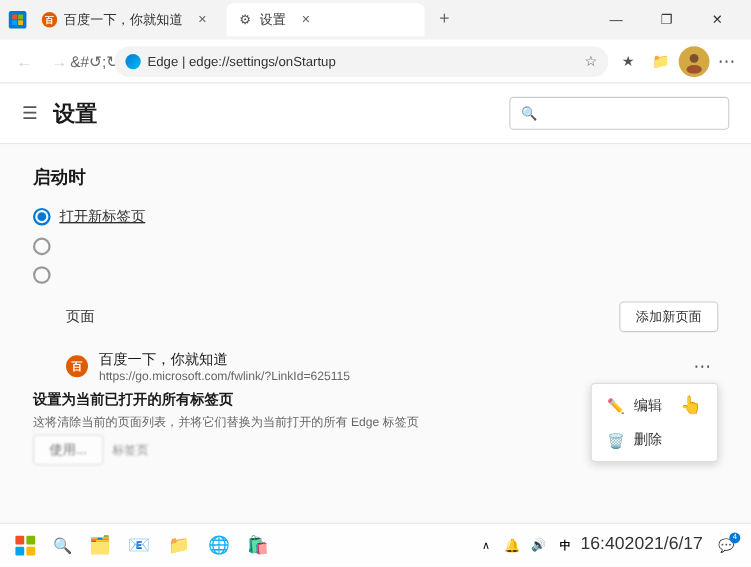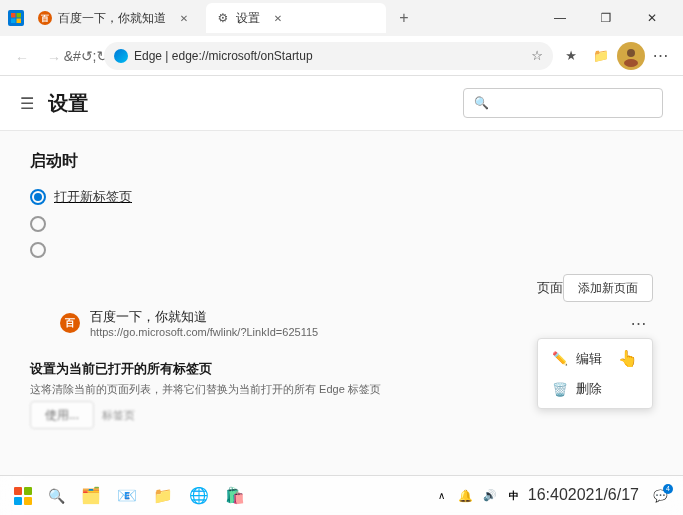--- a/index.html
+++ b/index.html
@@ -52,40 +52,40 @@
     .radio-group { display: flex; flex-direction: column; gap: 10px; margin-bottom: 16px; text-decoration: underline; }
     .radio-item { display: flex; align-items: center; gap: 8px; cursor: pointer; }
     .radio-circle { width: 16px; height: 16px; border-radius: 50%; border: 2px solid #0078d7; display: flex; align-items: center; justify-content: center; flex-shrink: 0; }
     .radio-circle.selected { border-color: #0078d7; }
     .radio-circle.selected::after { content: ''; width: 8px; height: 8px; border-radius: 50%; background: #0078d7; }
     .radio-circle.unselected { border: 2px solid #999; }
     .radio-label { font-size: 13px; color: #333; }
 
     
     .pages-section { margin-top: 10px; }
-    .pages-header { display: flex; align-items: center; justify-content: flex-end; }
+    .pages-header { display: flex; align-items: center; justify-content: space-between; margin-bottom: 10px; }
     .pages-label { font-size: 13px; color: #333; font-weight: 500; padding-left: 30px; }
     .add-page-btn { height: 28px; padding: 0 14px; background: #fff; border: 1px solid #ccc; border-radius: 4px; font-size: 12px; color: #333; cursor: pointer; white-space: nowrap; }
 
     
     .page-item { display: flex; align-items: center; padding: 6px 0 6px 30px; gap: 10px; position: relative; }
     .page-favicon { width: 20px; height: 20px; border-radius: 50%; background: #e0a020; display: flex; align-items: center; justify-content: center; font-size: 10px; color: white; font-weight: bold; flex-shrink: 0; }
     .page-info { flex: 1; }
     .page-name { font-size: 13px; color: #1a1a1a; }
     .page-url { font-size: 11px; color: #666; }
     .page-actions { display: flex; gap: 4px; align-items: center; }
     .page-action-more { width: 28px; height: 28px; border-radius: 50%; display: flex; align-items: center; justify-content: center; font-size: 14px; color: #555; cursor: pointer; }
 
     
     .context-menu { position: absolute; right: 0; top: 28px; background: #fff; border: 1px solid #ddd; border-radius: 4px; box-shadow: 0 2px 8px rgba(0,0,0,0.15); z-index: 100; min-width: 100px; padding: 4px 0; }
     .context-menu-item { display: flex; align-items: center; padding: 6px 14px; gap: 8px; cursor: pointer; font-size: 13px; color: #333; }
     .context-menu-icon { font-size: 13px; color: #555; }
 
     
-    .set-current-section { margin-top: 16px; }
+    .set-current-section { margin-top: 0; }
     .set-current-title { font-size: 13px; font-weight: 600; color: #1a1a1a; margin-bottom: 4px; }
     .set-current-desc { font-size: 11px; color: #666; }
     .set-current-btn-area { display: flex; align-items: center; gap: 8px; margin-top: 4px; }
     .set-current-btn { height: 28px; padding: 0 14px; background: #fff; border: 1px solid #ccc; border-radius: 4px; font-size: 12px; color: #333; cursor: pointer; }
 
     
     .taskbar { height: 40px; background: rgba(255,255,255,0.85); backdrop-filter: blur(10px); display: flex; align-items: center; padding: 0 8px; border-top: 1px solid #ddd; }
     .taskbar-left { display: flex; align-items: center; gap: 6px; }
     .win-start { width: 30px; height: 30px; display: flex; align-items: center; justify-content: center; }
     .win-logo { width: 18px; height: 18px; display: grid; grid-template-columns: 1fr 1fr; gap: 2px; }
@@ -144,21 +144,21 @@
     </div>
   </div>
 
   <div class="nav-bar">
     <div class="nav-btn disabled">←</div>
     <div class="nav-btn disabled">→</div>
     <div class="nav-btn">&amp;#↺;<span style="font-size:14px;">↻</span></div>
     <div class="address-bar">
       <div style="width:14px;height:14px;border-radius:50%;background:linear-gradient(135deg,#0078d7,#00bcf2);flex-shrink:0;"></div>
       <span class="address-text">
-        <span style="color:#333;">Edge  |  edge://microsoft/onStartup</span>
+        <span style="color:#333;">Edge  |  edge://settings/onStartup</span>
       </span>
       <span style="font-size:13px;color:#555;cursor:pointer;">☆</span>
     </div>
     <div class="nav-actions">
       <div class="nav-action-btn" style="font-size:13px;">★</div>
       <div class="nav-action-btn" style="font-size:13px;">📁</div>
       <div class="profile-btn">
         <svg width="22" height="22" viewBox="0 0 22 22">
             <circle cx="11" cy="8" r="4" fill="#7a5230"></circle>
             <ellipse cx="11" cy="18" rx="7" ry="4" fill="#a0522d"></ellipse>

